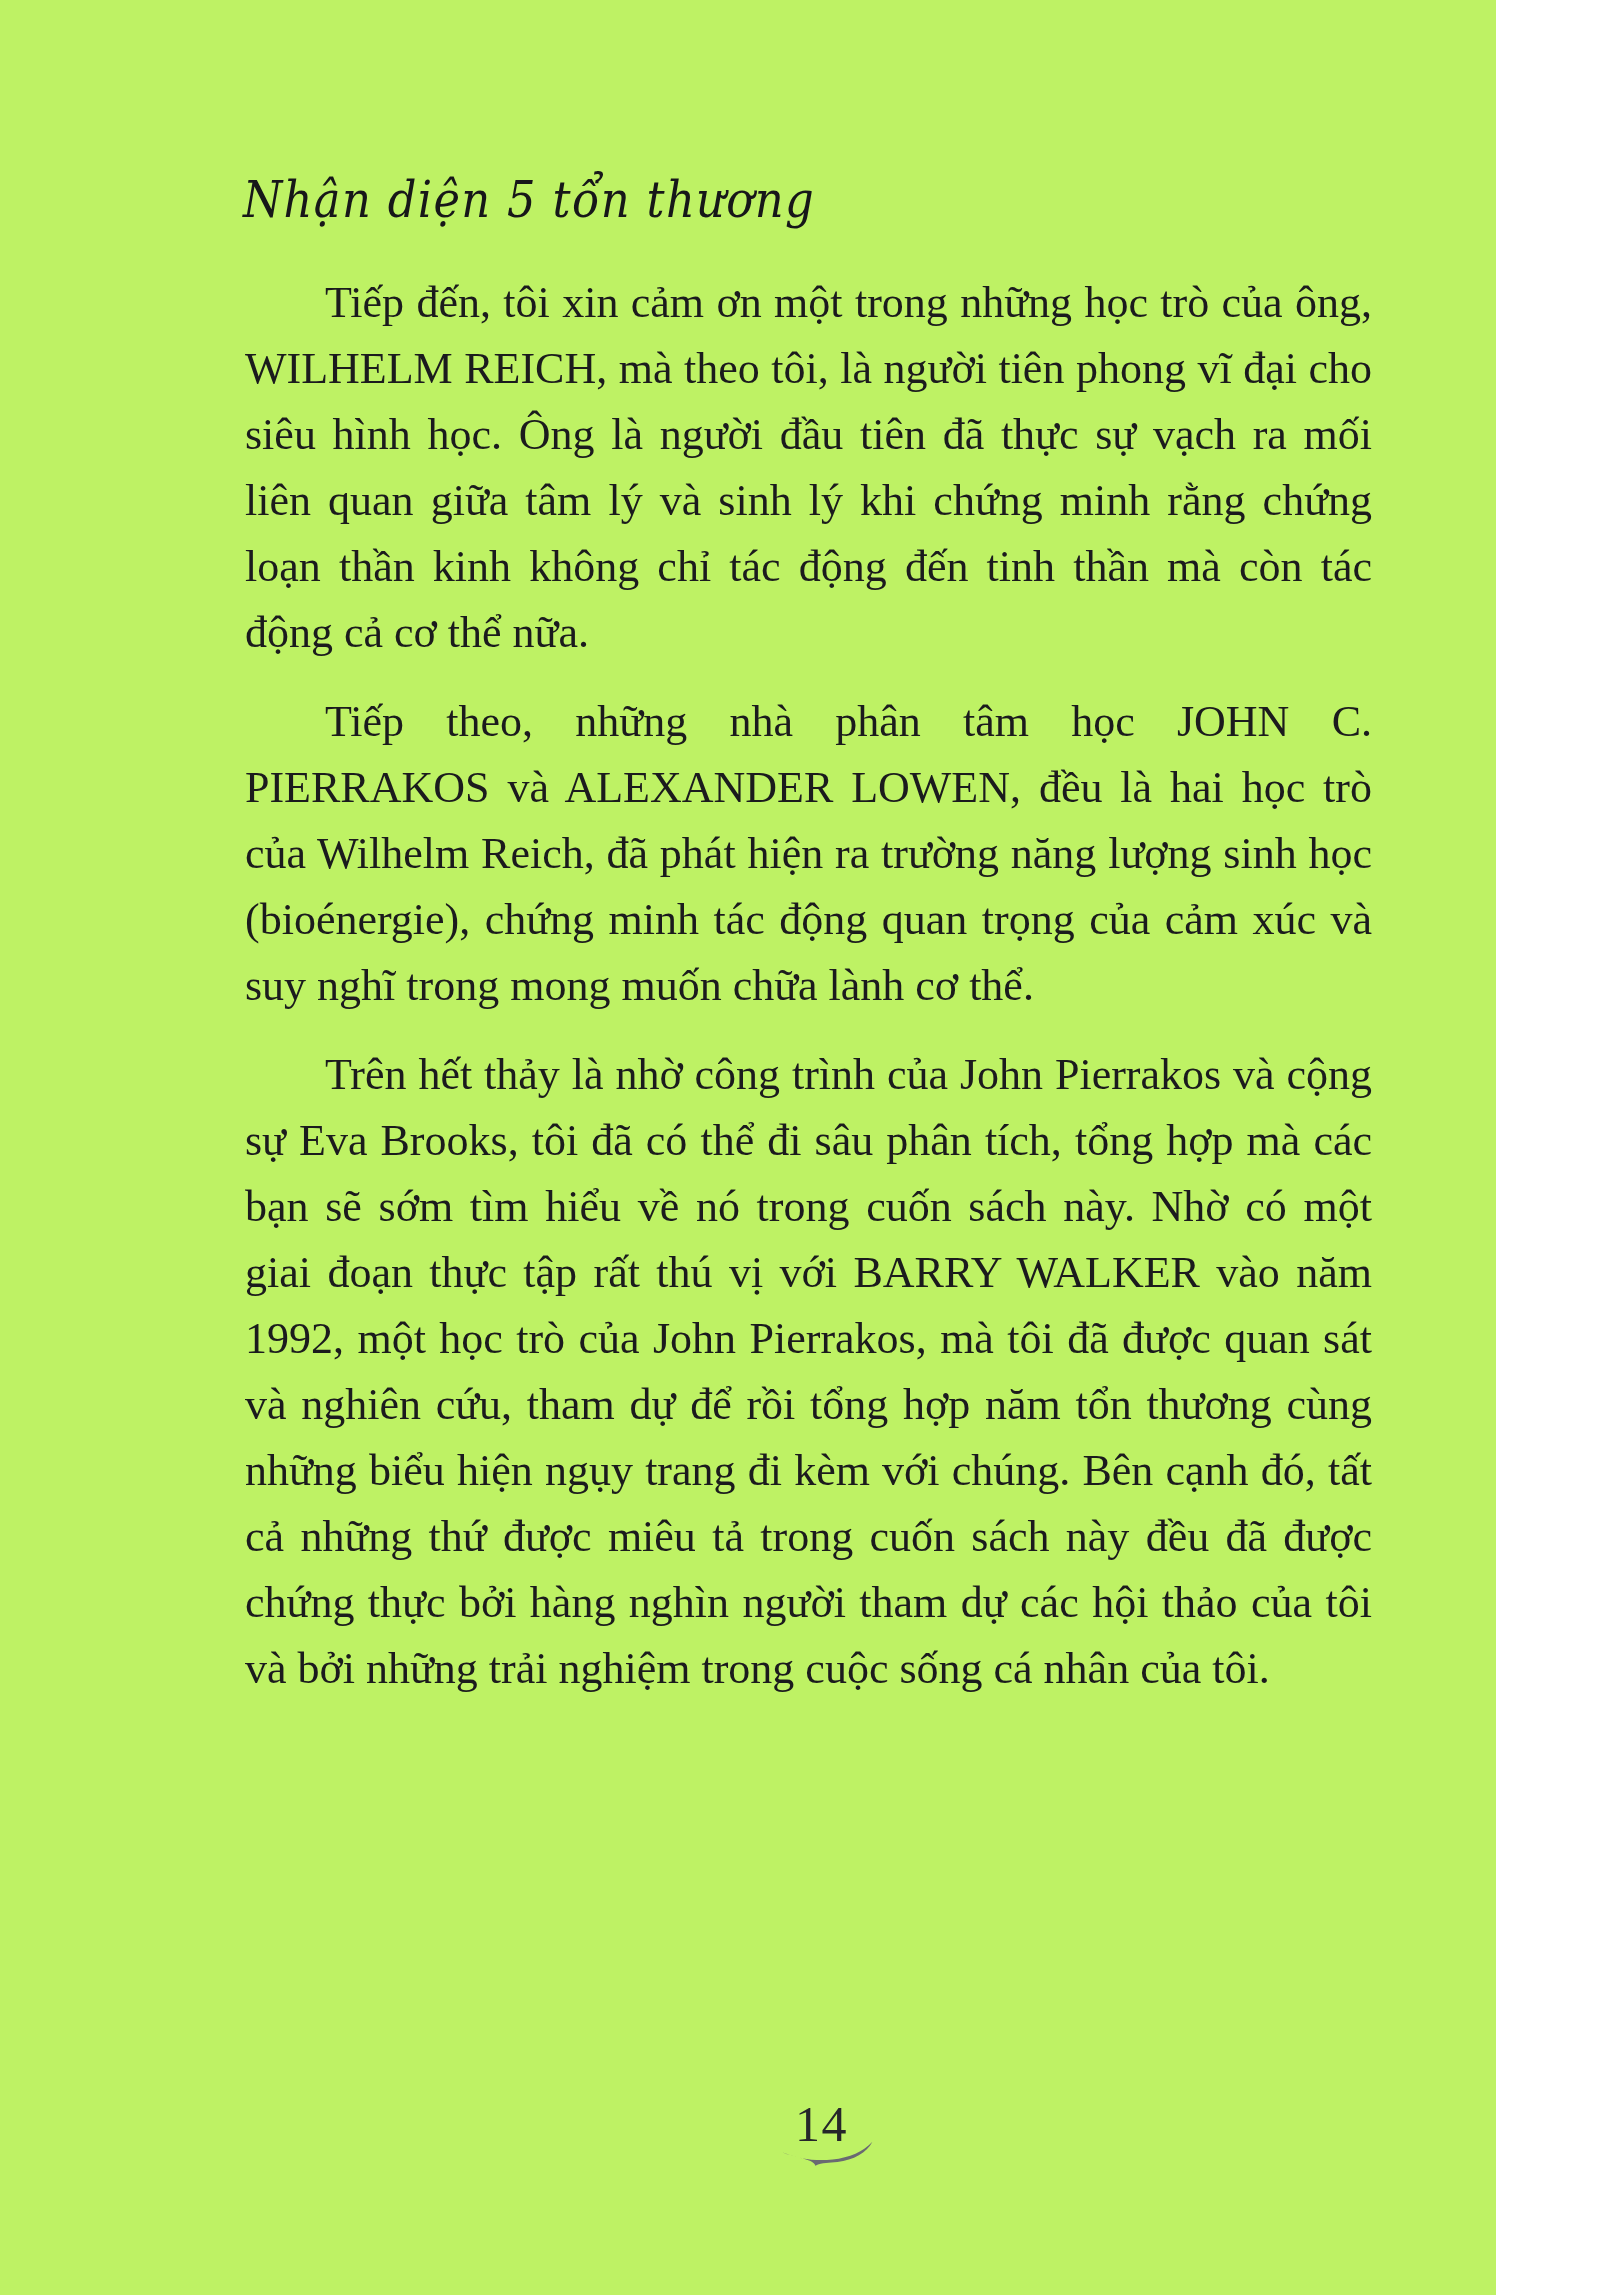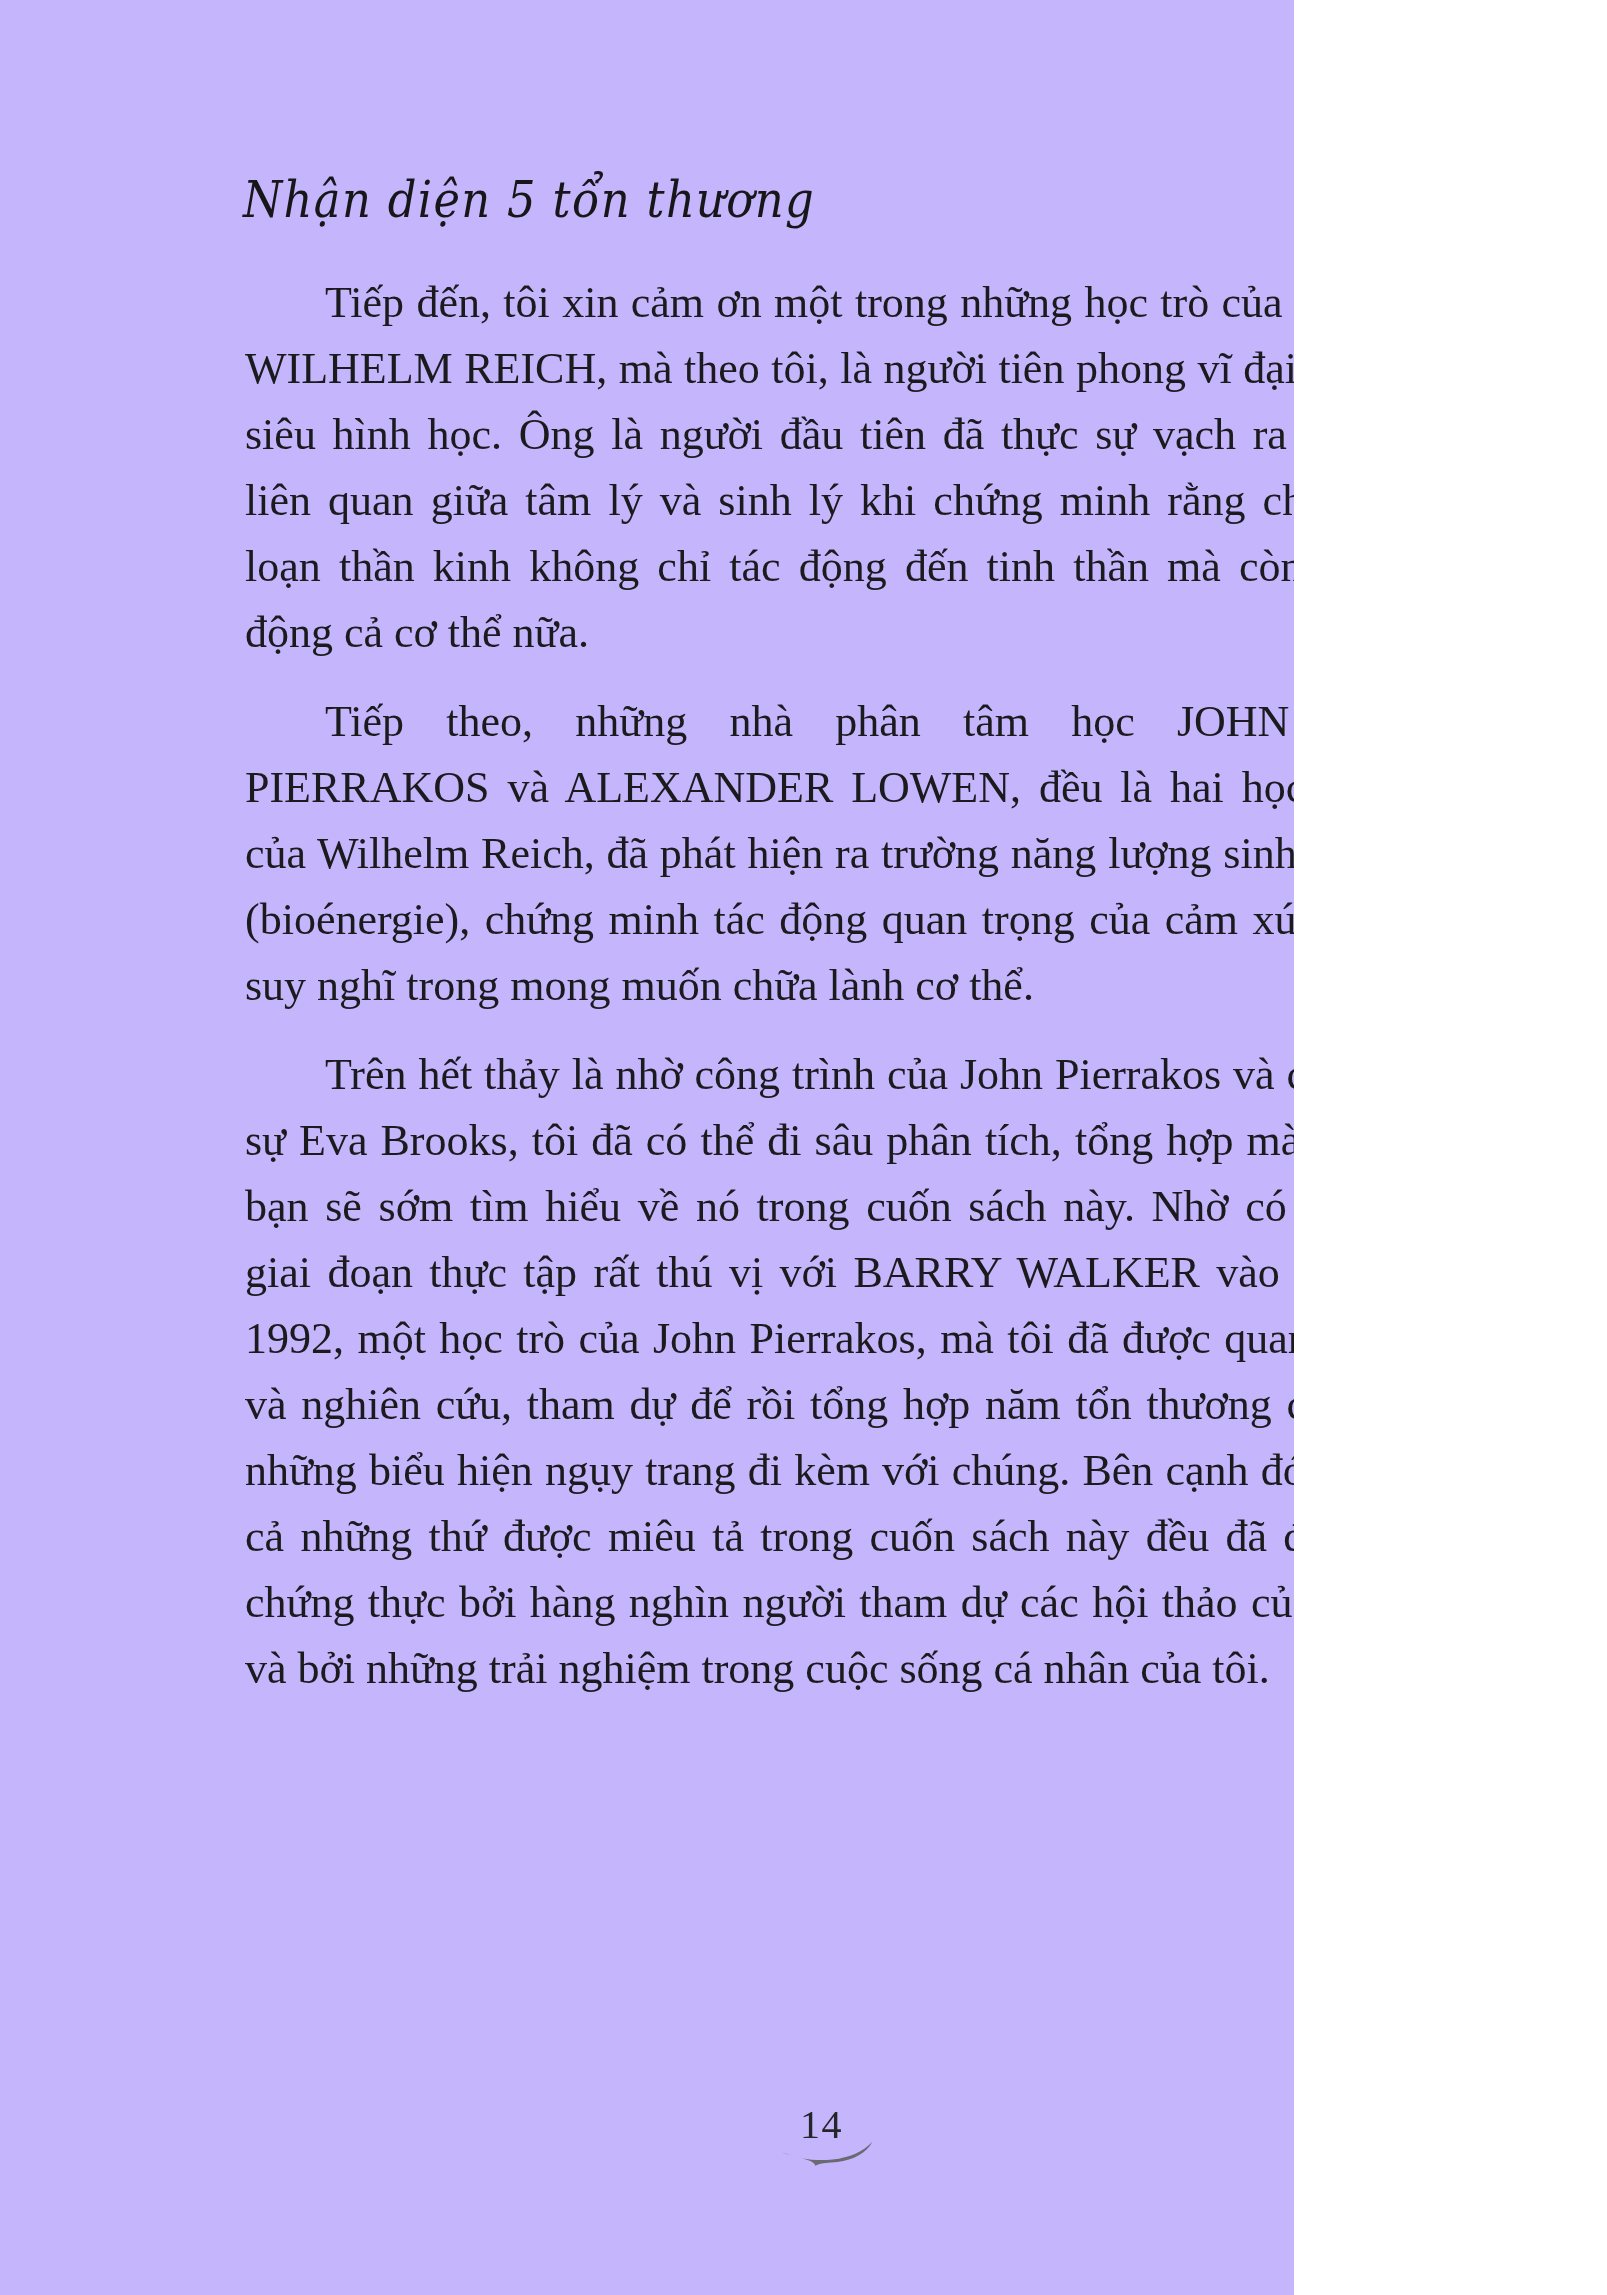--- a/index.html
+++ b/index.html
@@ -2,23 +2,23 @@
 <html style="font-size:12.3px"><head>
 <meta charset="utf-8">
 <style>
   html, body {
     margin: 0;
     padding: 0;
     background: #ffffff;
   }
   .page {
     position: relative;
-    width: 1294px;
+    width: 1496px;
     height: 2295px;
-    background: #c4b5fd;
+    background: #bef264;
     overflow: hidden;
     font-family: "Liberation Serif", "DejaVu Serif", serif;
     color: #1b1b1d;
   }
   .running-header {
     position: absolute;
     left: 243px;
     top: 170px;
     font-family: "DejaVu Serif", "Liberation Serif", serif;
     font-style: italic;
@@ -47,21 +47,21 @@
     margin-bottom: 0;
   }
   .page-number-block {
     position: absolute;
     left: 764px;
     top: 2103px;
     width: 115px;
     text-align: center;
   }
   .page-number {
-    font-size: 40px;
+    font-size: 50px;
     line-height: 43px;
     color: #26262a;
     letter-spacing: 1.5px;
   }
   .flourish {
     margin-top: -4.6px;
     margin-left: 10.7px;
   }
 </style>
 </head>

